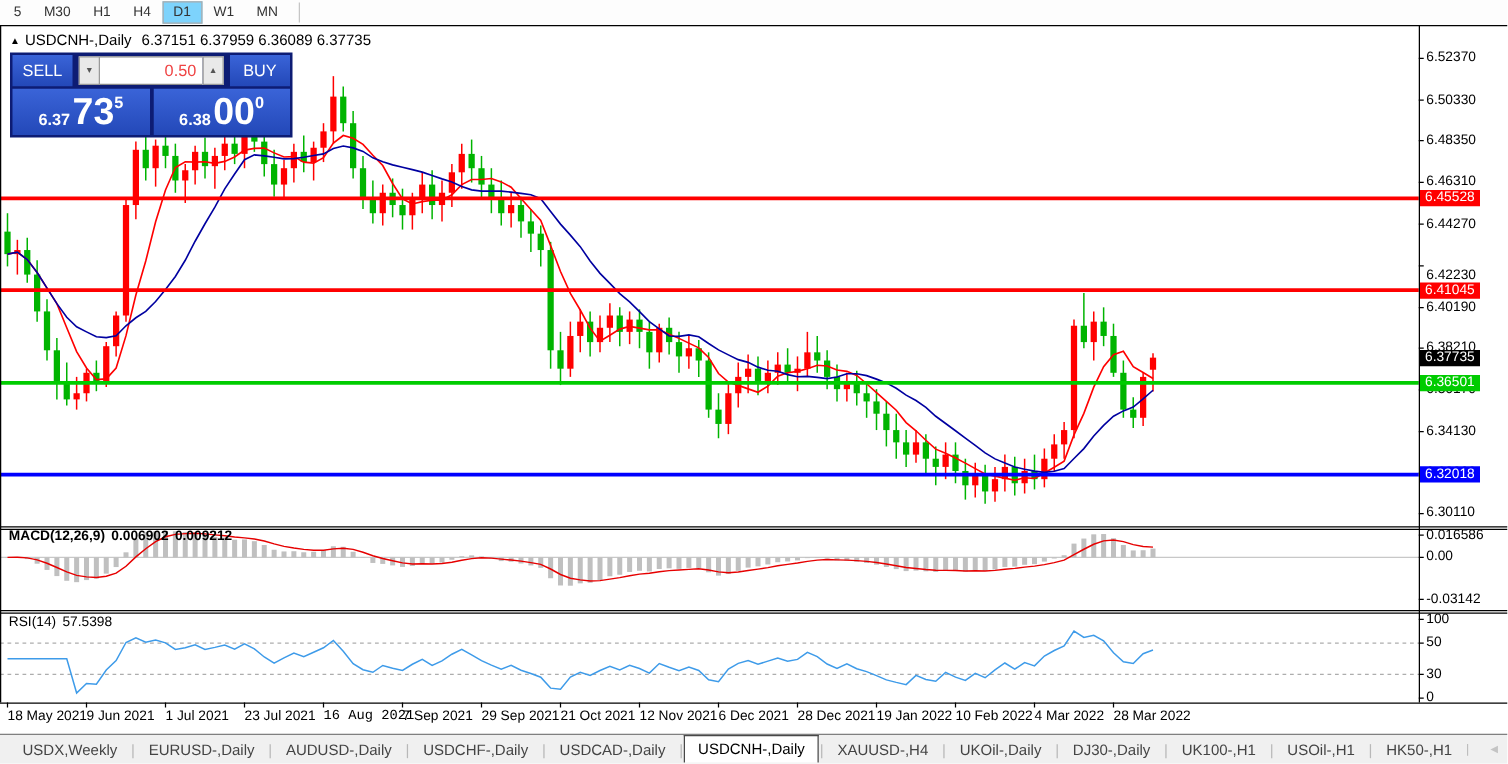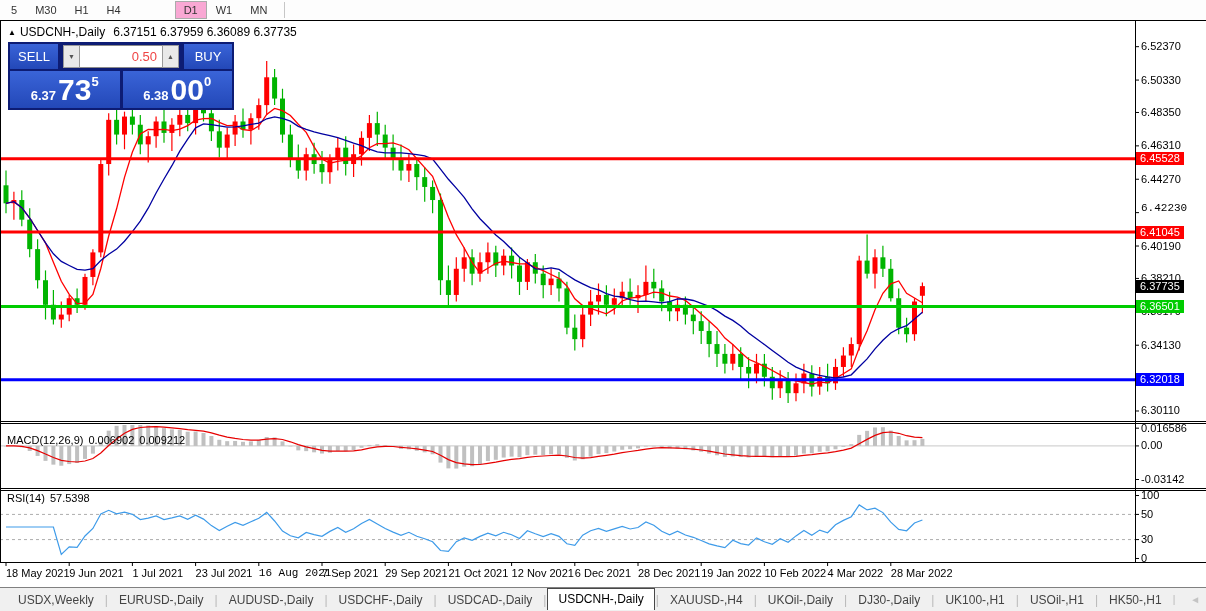--- a/index.html
+++ b/index.html
@@ -3,21 +3,21 @@
 <meta charset="utf-8">
 <style>
   html,body{margin:0;padding:0;}
   body{width:1206px;height:611px;background:#fff;overflow:hidden;position:relative;
        font-family:"Liberation Sans",sans-serif;-webkit-font-smoothing:none;}
   
   #toolbar{position:absolute;top:0;left:0;width:1206px;height:20px;background:#FDFDFD;
            display:flex;align-items:center;z-index:5;}
   #period-buttons{display:flex;align-items:center;height:100%;padding-left:2px;}
   .pbtn{font-size:11px;color:#333;padding:0 9px;height:16px;line-height:16px;cursor:default;}
-  .pbtn.active{background:#f9a8d4;border:1px solid #ABABAB;padding:0 8px;margin-left:45px;}
+  .pbtn.active{background:#7dd3fc;border:1px solid #ABABAB;padding:0 8px;}
   .tool-sep{width:1px;height:16px;background:#C6C6C6;margin-left:8px;}
   
   #chart-svg{position:absolute;top:0;left:0;z-index:1;}
   #axis-labels,#date-labels{position:absolute;top:0;left:0;width:1206px;height:611px;z-index:3;pointer-events:none;}
   .ax{position:absolute;left:1141px;font-size:11px;line-height:13px;height:13px;color:#000;white-space:nowrap;}
   .ax.tag{left:1136px;padding:0 4px;color:#fff;}
   .date-label{position:absolute;top:567px;font-size:11px;color:#000;white-space:nowrap;}
   #chart-title{position:absolute;top:25px;left:8px;font-size:12px;color:#000;z-index:4;white-space:nowrap;}
   #chart-title .arr{font-size:8px;vertical-align:1px;margin-right:4px;}
   #chart-title .sym{margin-right:8px;}
@@ -476,21 +476,21 @@
     <line x1="764.4000000000001" y1="562" x2="764.4000000000001" y2="566" stroke="#000"></line>
     <line x1="827.6" y1="562" x2="827.6" y2="566" stroke="#000"></line>
     <line x1="890.8000000000001" y1="562" x2="890.8000000000001" y2="566" stroke="#000"></line>
   </svg>
 <div id="axis-labels">
     <div class="ax" style="top: 40.179px;">6.52370</div>
     <div class="ax" style="top: 73.5666px;">6.50330</div>
     <div class="ax" style="top: 105.972px;">6.48350</div>
     <div class="ax" style="top: 139.36px;">6.46310</div>
     <div class="ax" style="top: 172.747px;">6.44270</div>
-    <div class="ax" style="top: 202px; font-family: Liberation Mono, monospace;">6.42230</div>
+    <div class="ax" style="top: 214px;">6.42230</div>
     <div class="ax" style="top: 239.523px;">6.40190</div>
     <div class="ax" style="top: 271.928px;">6.38210</div>
     <div class="ax" style="top: 305.316px;">6.36170</div>
     <div class="ax" style="top: 338.704px;">6.34130</div>
     <div class="ax" style="top: 372.091px;">6.32090</div>
     <div class="ax" style="top: 404.497px;">6.30110</div>
     <div class="ax tag" style="top: 152.158px; background: rgb(255, 0, 0);">6.45528</div>
     <div class="ax tag" style="top: 225.529px; background: rgb(255, 0, 0);">6.41045</div>
     <div class="ax tag" style="top: 299.899px; background: rgb(0, 204, 0);">6.36501</div>
     <div class="ax tag" style="top: 373.27px; background: rgb(0, 0, 255);">6.32018</div>
@@ -542,21 +542,21 @@
       <span class="pb-sup">5</span>
     </div>
     <div class="price-box">
       <span class="pb-small">6.38</span>
       <span class="pb-big">00</span>
       <span class="pb-sup">0</span>
     </div>
   </div>
 </div>
 
-<div class="pane-label" style="left:7px;top:434px;">
+<div class="pane-label" style="left:7px;top:423px;font-weight:bold;">
   <span>MACD(12,26,9)</span><span>0.006902</span><span>0.009212</span>
 </div>
 <div class="pane-label" style="left:7px;top:492px;">
   <span>RSI(14)</span><span>57.5398</span>
 </div>
 
 <div id="tabbar">
   <div id="tab-items">
       <div class="tab">USDX,Weekly</div>
       <span class="tsep">|</span>

